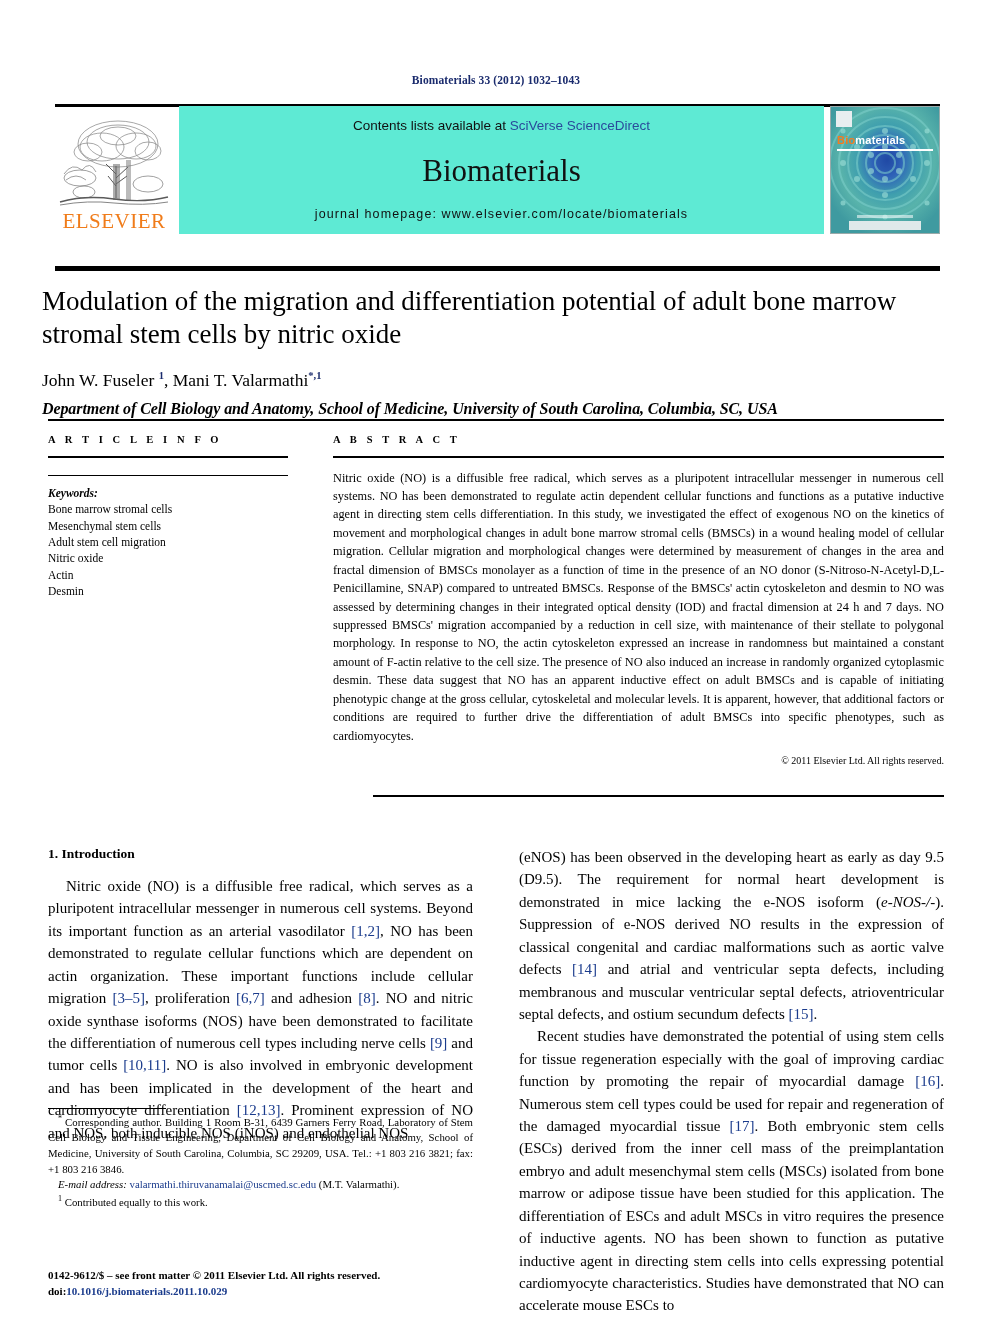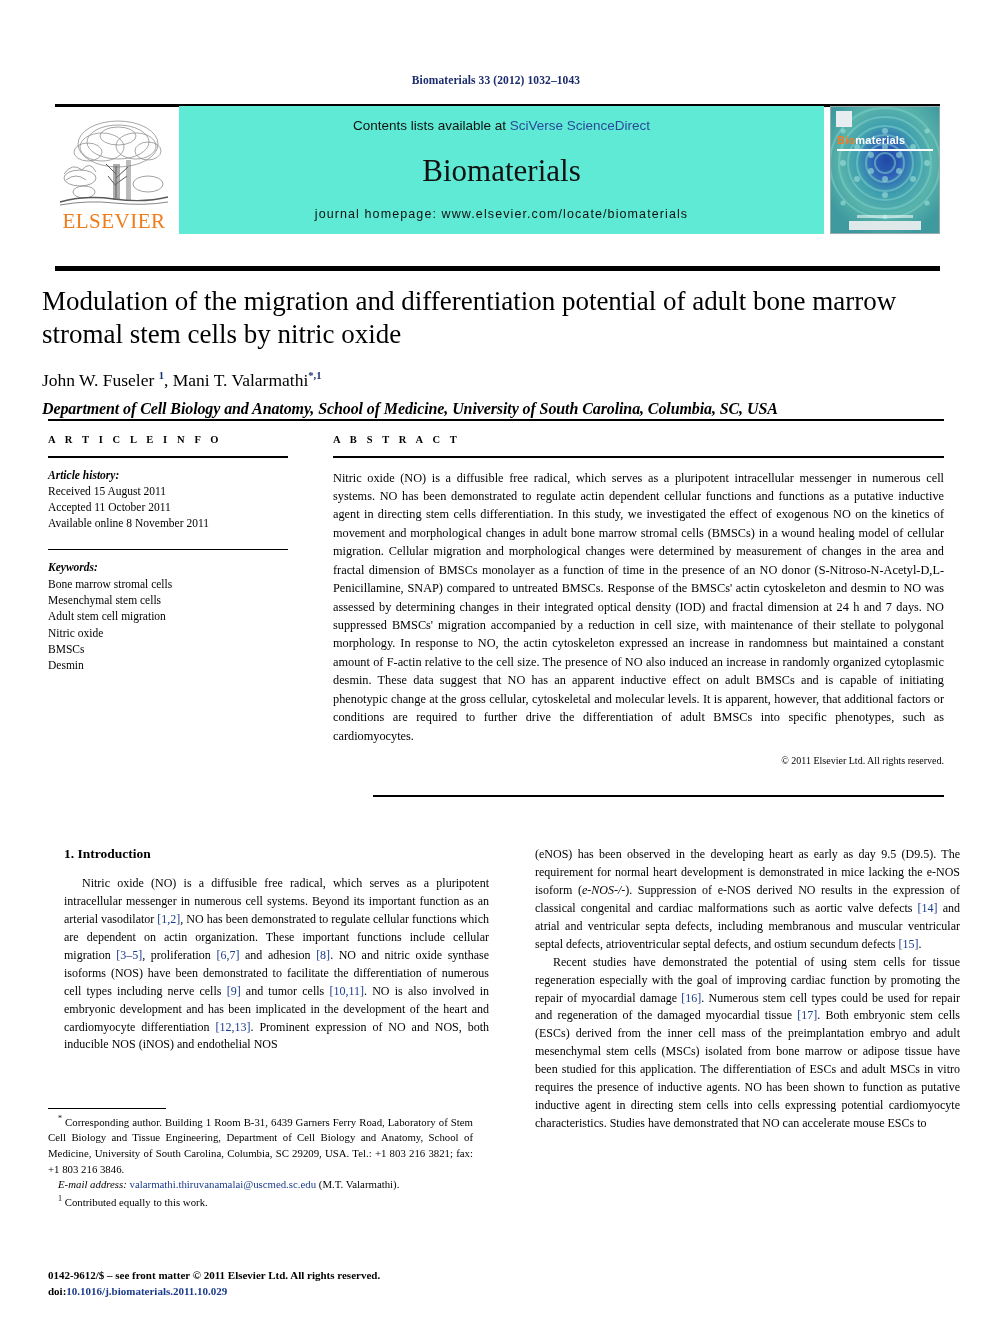--- a/index.html
+++ b/index.html
@@ -268,34 +268,34 @@
     left: 373px;
     width: 571px;
     height: 1.5px;
     background: #000;
   }
 
   
   .body-cols {
     position: absolute;
     top: 846px;
-    left: 64px;
+    left: 48px;
     width: 896px;
     height: 430px;
     display: flex;
   }
   .bcol { width: 425px; flex: none; }
   .bcol.right { margin-left: 46px; }
   .sec-head {
     font-size: 13.5px;
     font-weight: bold;
     margin: 0 0 13px 0;
   }
   .para {
-    font-size: 12px;
+    font-size: 15px;
     line-height: 1.495;
     text-align: justify;
     margin: 0;
     text-indent: 18px;
     color: #000;
   }
   .para.noindent { text-indent: 0; }
   .para + .para { margin-top: 0; }
   .ref { color: #1a3b8c; }
   .ital { font-style: italic; }
@@ -444,34 +444,28 @@
     <div class="affiliation">Department of Cell Biology and Anatomy, School of Medicine, University of South Carolina, Columbia, SC, USA</div>
   </div>
 
   <div class="info-rule-top"></div>
 
   <div class="info-abstract">
 
     <div class="col-info">
       <div class="sec-label">A R T I C L E   I N F O</div>
       <div class="hr-thin"></div>
-      <div class="info-group">
-        <div class="ital">Article history:</div>
-        <div>Received 15 August 2011</div>
-        <div>Accepted 11 October 2011</div>
-        <div>Available online 8 November 2011</div>
-      </div>
       <div class="hr-thin-2"></div>
       <div class="info-group">
         <div class="ital">Keywords:</div>
         <div>Bone marrow stromal cells</div>
         <div>Mesenchymal stem cells</div>
         <div>Adult stem cell migration</div>
         <div>Nitric oxide</div>
-        <div>BMSCs</div>
+        <div>Actin</div>
         <div>Desmin</div>
       </div>
     </div>
 
     <div class="col-abstract">
       <div class="sec-label">A B S T R A C T</div>
       <div class="hr-thin"></div>
       <div class="abstract-body">Nitric oxide (NO) is a diffusible free radical, which serves as a pluripotent intracellular messenger in numerous cell systems. NO has been demonstrated to regulate actin dependent cellular functions and functions as a putative inductive agent in directing stem cells differentiation. In this study, we investigated the effect of exogenous NO on the kinetics of movement and morphological changes in adult bone marrow stromal cells (BMSCs) in a wound healing model of cellular migration. Cellular migration and morphological changes were determined by measurement of changes in the area and fractal dimension of BMSCs monolayer as a function of time in the presence of an NO donor (S-Nitroso-N-Acetyl-D,L-Penicillamine, SNAP) compared to untreated BMSCs. Response of the BMSCs' actin cytoskeleton and desmin to NO was assessed by determining changes in their integrated optical density (IOD) and fractal dimension at 24 h and 7 days. NO suppressed BMSCs' migration accompanied by a reduction in cell size, with maintenance of their stellate to polygonal morphology. In response to NO, the actin cytoskeleton expressed an increase in randomness but maintained a constant amount of F-actin relative to the cell size. The presence of NO also induced an increase in randomly organized cytoplasmic desmin. These data suggest that NO has an apparent inductive effect on adult BMSCs and is capable of initiating phenotypic change at the gross cellular, cytoskeletal and molecular levels. It is apparent, however, that additional factors or conditions are required to further drive the differentiation of adult BMSCs into specific phenotypes, such as cardiomyocytes.</div>
       <div class="copyright">© 2011 Elsevier Ltd. All rights reserved.</div>
     </div>

